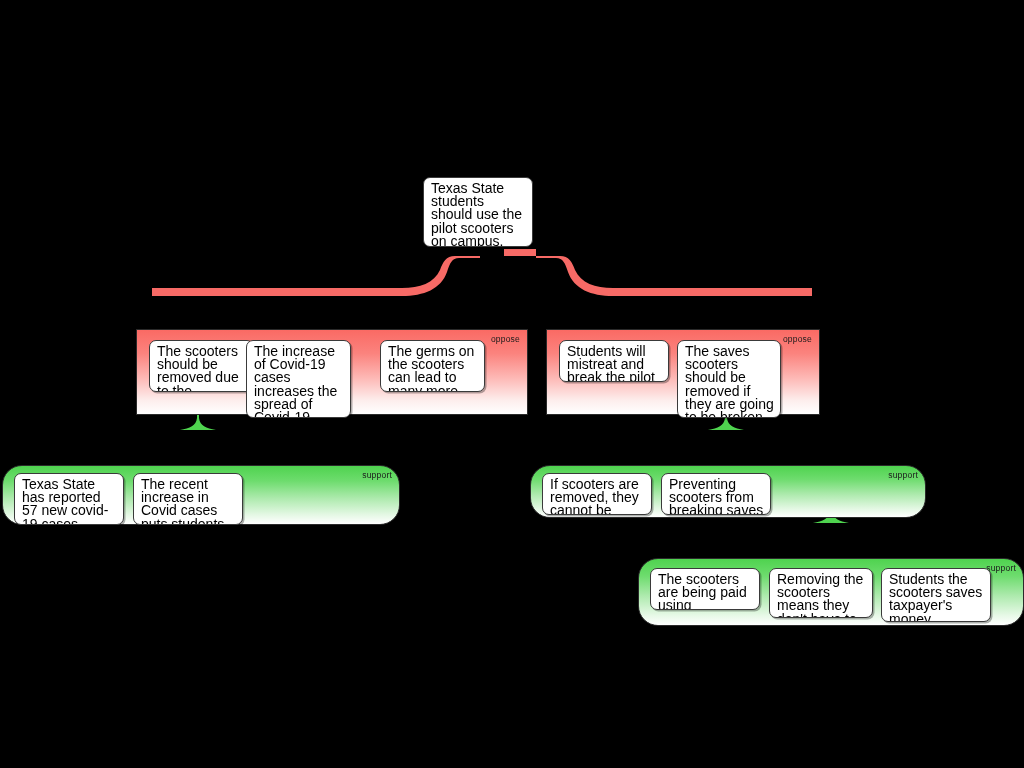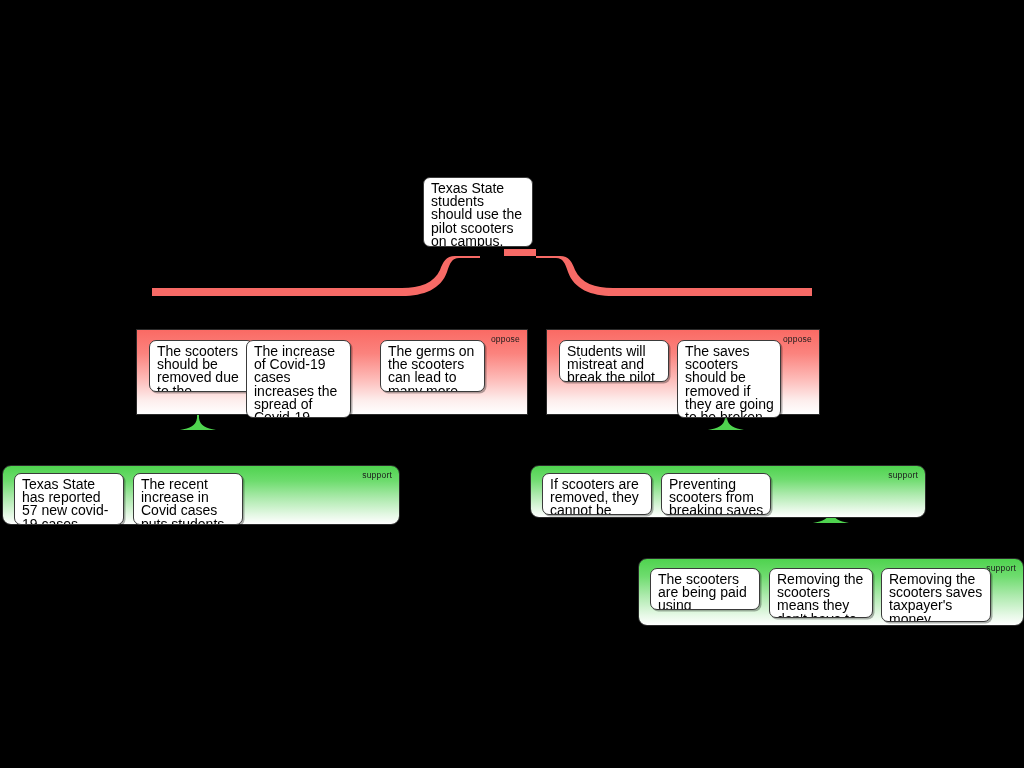--- a/index.html
+++ b/index.html
@@ -34,21 +34,21 @@
     box-sizing: border-box;
     border: 1px solid #2a2a2a;
     margin-top: 37px;
   }
   .group.oppose {
     background: linear-gradient(to bottom, #fa6a64 0%, #fb837e 28%, #fdbab7 58%, #fdeeed 84%, #ffffff 100%);
     border-radius: 0px;
   }
   .group.support {
     background: linear-gradient(to bottom, #4fd34f 0%, #6edc6e 26%, #aeeaae 56%, #e4f8e4 84%, #ffffff 100%);
-    border-radius: 9px;
+    border-radius: 20px;
     padding-left: 9px;
   }
   .group-label {
     position: absolute;
     top: 4px;
     right: 7px;
     font-size: 8.5px;
     color: #1b1b1b;
     font-family: "Liberation Sans", sans-serif;
     letter-spacing: 0.2px;
@@ -136,16 +136,16 @@
   <div class="group support" style="left:530px; top:428px; width:396px; height:53px;">
     <span class="group-label">support</span>
     <div class="node" style="left:11px; top:7px; width:110px; height:42px;">If scooters are removed, they cannot be broken.</div>
     <div class="node" style="left:130px; top:7px; width:110px; height:42px;">Preventing scooters from breaking saves money.</div>
   </div>
 
   <div class="group support" style="left:638px; top:521px; width:386px; height:68px;">
     <span class="group-label">support</span>
     <div class="node" style="left:11px; top:9px; width:110px; height:42px;">The scooters are being paid using taxpayer's money.</div>
     <div class="node" style="left:130px; top:9px; width:104px; height:50px;">Removing the scooters means they don't have to be paid for.</div>
-    <div class="node" style="left:242px; top:9px; width:110px; height:54px;">Removing the scooters saves taxpayer's money.</div>
+    <div class="node" style="left:242px; top:9px; width:110px; height:54px;">Students the scooters saves taxpayer's money.</div>
   </div>
 
 </div>
 
 </body></html>

